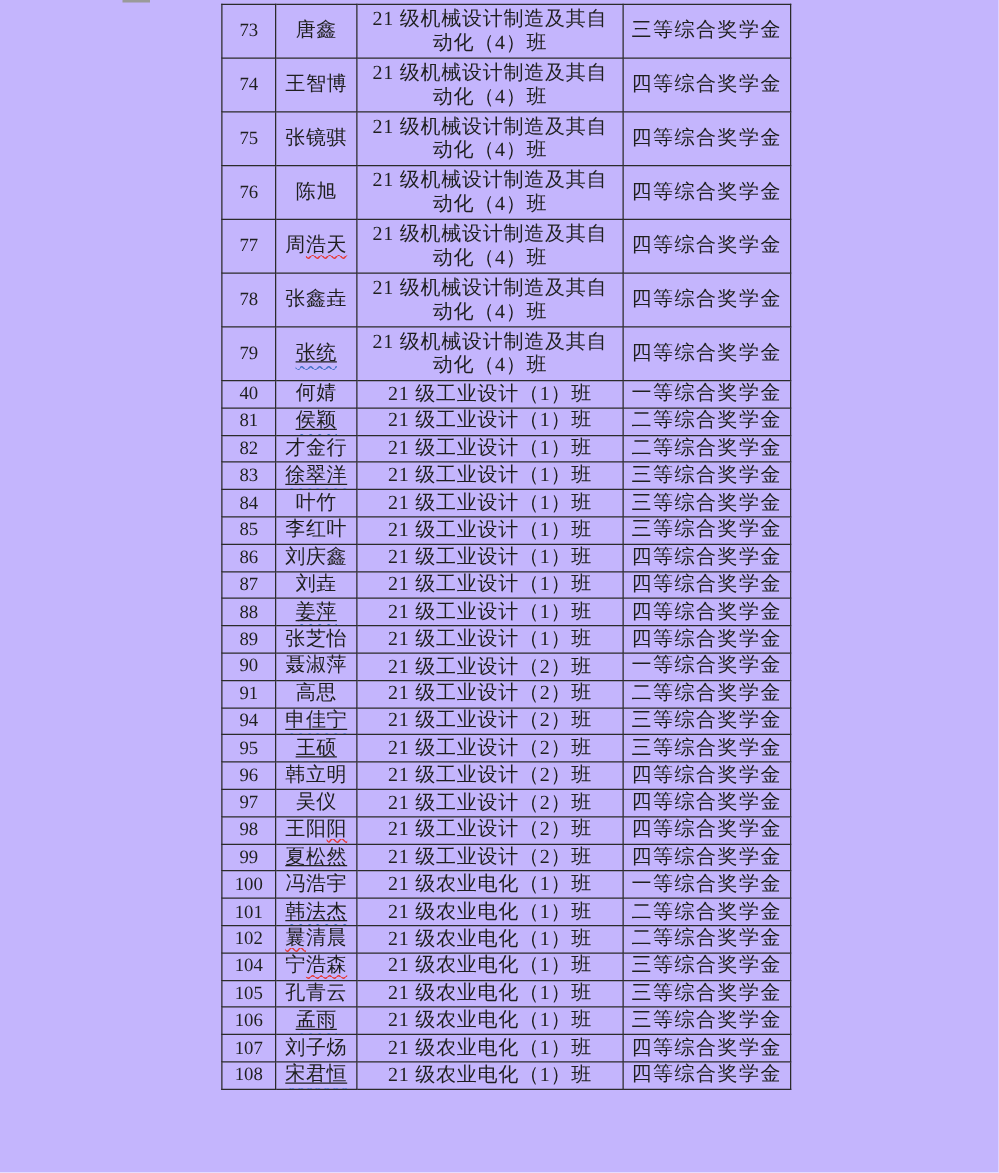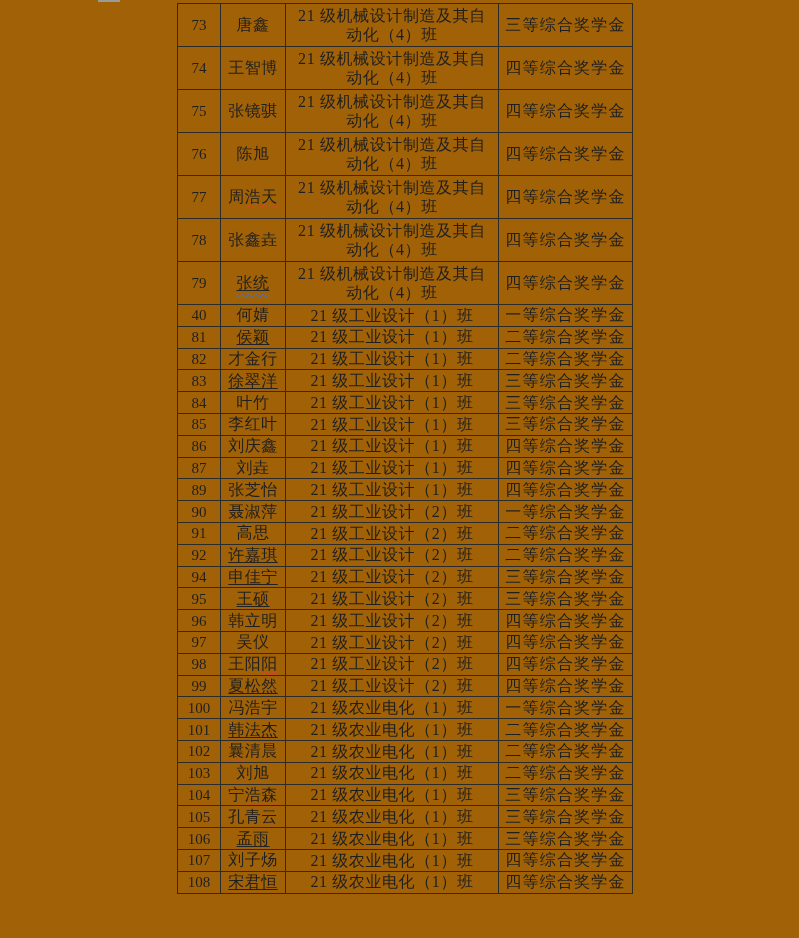--- a/index.html
+++ b/index.html
@@ -9,21 +9,21 @@
     width:799px;
     height:938px;
     overflow:hidden;
     font-family:"Liberation Serif","DejaVu Serif",serif;
     color:#1f1f1f;
   }
   .page{
     position:relative;
     width:799px;
     height:938px;
-    background:#a16207;
+    background:#c4b5fd;
   }
   .artifact{
     position:absolute;
     left:98px;
     top:0;
     width:22px;
     height:2px;
     background:#9a9a9a;
   }
   .tbl-wrap{
@@ -188,44 +188,44 @@
     <td class="class-cell">21 级工业设计（1）班</td>
     <td class="award-cell">四等综合奖学金</td>
   </tr>
           <tr class="single">
     <td class="no-cell">87</td>
     <td class="name-cell"><span>刘垚</span></td>
     <td class="class-cell">21 级工业设计（1）班</td>
     <td class="award-cell">四等综合奖学金</td>
   </tr>
           <tr class="single">
+    <td class="no-cell">88</td>
+    <td class="name-cell"><span class="name-link"><span class="wv">姜萍</span></span></td>
+    <td class="class-cell">21 级工业设计（1）班</td>
+    <td class="award-cell">四等综合奖学金</td>
+  </tr>
+          <tr class="single">
     <td class="no-cell">89</td>
     <td class="name-cell"><span>张芝怡</span></td>
     <td class="class-cell">21 级工业设计（1）班</td>
     <td class="award-cell">四等综合奖学金</td>
   </tr>
           <tr class="single">
     <td class="no-cell">90</td>
     <td class="name-cell"><span>聂淑萍</span></td>
     <td class="class-cell">21 级工业设计（2）班</td>
     <td class="award-cell">一等综合奖学金</td>
   </tr>
           <tr class="single">
     <td class="no-cell">91</td>
     <td class="name-cell"><span>高思</span></td>
     <td class="class-cell">21 级工业设计（2）班</td>
     <td class="award-cell">二等综合奖学金</td>
   </tr>
           <tr class="single">
-    <td class="no-cell">92</td>
-    <td class="name-cell"><span class="name-link"><span class="wv">许嘉琪</span></span></td>
-    <td class="class-cell">21 级工业设计（2）班</td>
-    <td class="award-cell">二等综合奖学金</td>
-  </tr>
-          <tr class="single">
     <td class="no-cell">94</td>
     <td class="name-cell"><span class="name-link"><span class="wv">申佳宁</span></span></td>
     <td class="class-cell">21 级工业设计（2）班</td>
     <td class="award-cell">三等综合奖学金</td>
   </tr>
           <tr class="single">
     <td class="no-cell">95</td>
     <td class="name-cell"><span class="name-link"><span class="wv">王硕</span></span></td>
     <td class="class-cell">21 级工业设计（2）班</td>
     <td class="award-cell">三等综合奖学金</td>
@@ -262,26 +262,20 @@
   </tr>
           <tr class="single">
     <td class="no-cell">101</td>
     <td class="name-cell"><span class="name-link"><span class="wv">韩法杰</span></span></td>
     <td class="class-cell">21 级农业电化（1）班</td>
     <td class="award-cell">二等综合奖学金</td>
   </tr>
           <tr class="single">
     <td class="no-cell">102</td>
     <td class="name-cell"><span class="seg-red">曩</span><span>清晨</span></td>
-    <td class="class-cell">21 级农业电化（1）班</td>
-    <td class="award-cell">二等综合奖学金</td>
-  </tr>
-          <tr class="single">
-    <td class="no-cell">103</td>
-    <td class="name-cell"><span>刘旭</span></td>
     <td class="class-cell">21 级农业电化（1）班</td>
     <td class="award-cell">二等综合奖学金</td>
   </tr>
           <tr class="single">
     <td class="no-cell">104</td>
     <td class="name-cell"><span>宁</span><span class="seg-red">浩森</span></td>
     <td class="class-cell">21 级农业电化（1）班</td>
     <td class="award-cell">三等综合奖学金</td>
   </tr>
           <tr class="single">

